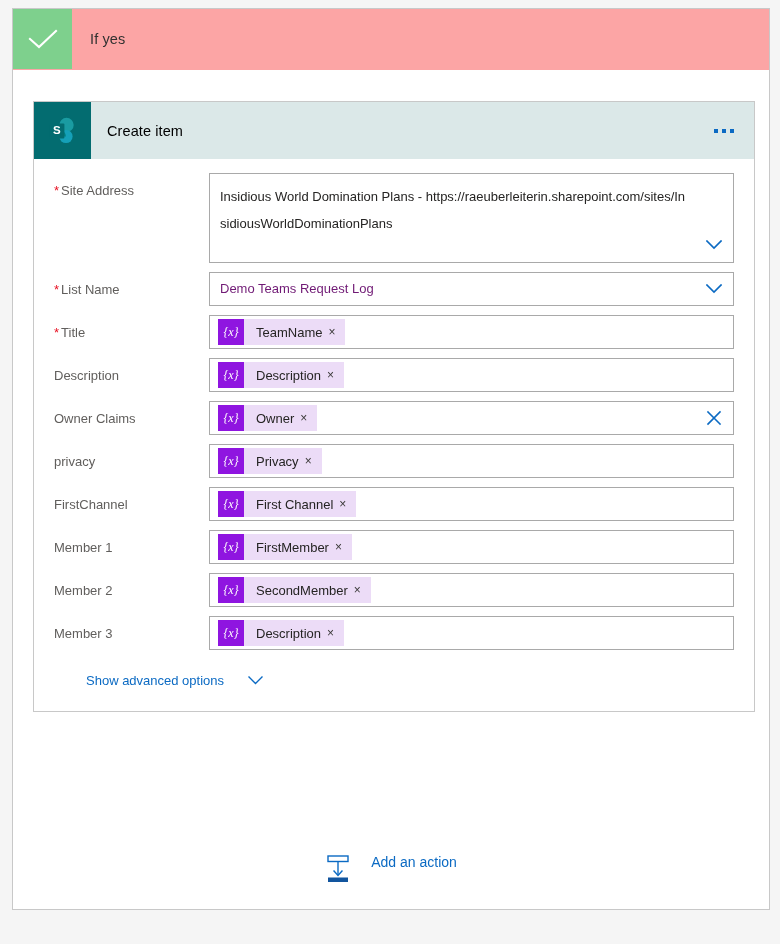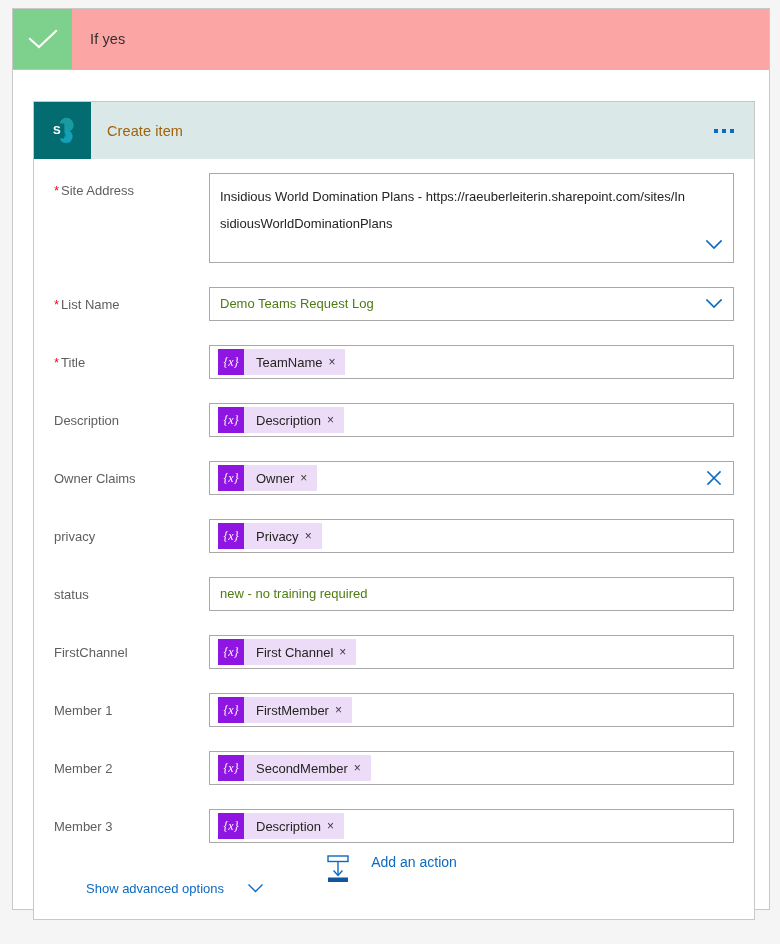--- a/index.html
+++ b/index.html
@@ -76,21 +76,21 @@
     background: #036c70;
     display: flex;
     align-items: center;
     justify-content: center;
   }
   .card-title {
     display: flex;
     align-items: center;
     padding-left: 16px;
     font-size: 14.5px;
-    color: #a16207;
+    color: #000000;
     letter-spacing: .1px;
   }
   .card-menu {
     position: absolute;
     right: 14px;
     top: 0;
     bottom: 0;
     display: flex;
     align-items: center;
     gap: 4px;
@@ -104,21 +104,21 @@
     display: block;
   }
 
   
   .card-body {
     padding: 14px 20px 22px 20px;
   }
   .row {
     display: flex;
     align-items: flex-start;
-    margin-bottom: 24px;
+    margin-bottom: 9px;
   }
   .row-label {
     flex: 0 0 155px;
     font-size: 13px;
     color: #605e5c;
     padding-top: 9px;
     line-height: 18px;
     white-space: nowrap;
   }
   .req {
@@ -146,21 +146,21 @@
   }
   .field-text {
     font-size: 13px;
     color: #252423;
     line-height: 27px;
     word-break: break-all;
     padding-right: 34px;
   }
   .field-plain {
     font-size: 13px;
-    color: #4d7c0f;
+    color: #701a75;
     line-height: 18px;
   }
   .chev {
     position: absolute;
     right: 9px;
     bottom: 7px;
     width: 20px;
     height: 20px;
     display: flex;
     align-items: center;
@@ -364,26 +364,20 @@
         <div class="field token-field">
           <span class="token">
             <span class="token-badge">{x}</span>
             <span class="token-label">Privacy</span>
             <span class="token-x">×</span>
           </span>
         </div>
       </div>
 
       
-      <div class="row">
-        <div class="row-label">status</div>
-        <div class="field">
-          <div class="field-plain">new - no training  required</div>
-        </div>
-      </div>
 
       
       <div class="row">
         <div class="row-label">FirstChannel</div>
         <div class="field token-field">
           <span class="token">
             <span class="token-badge">{x}</span>
             <span class="token-label">First Channel</span>
             <span class="token-x">×</span>
           </span>

